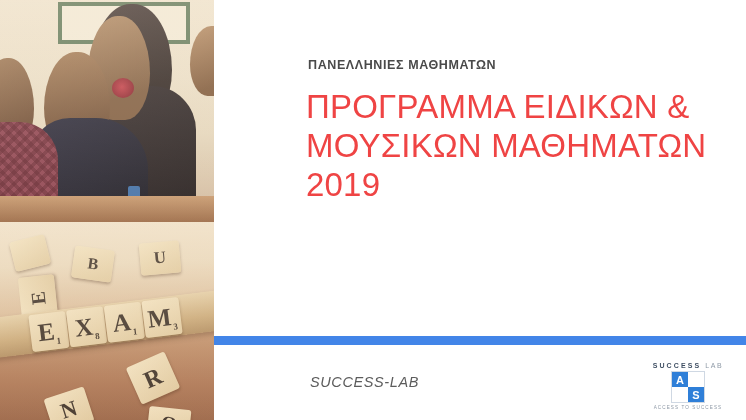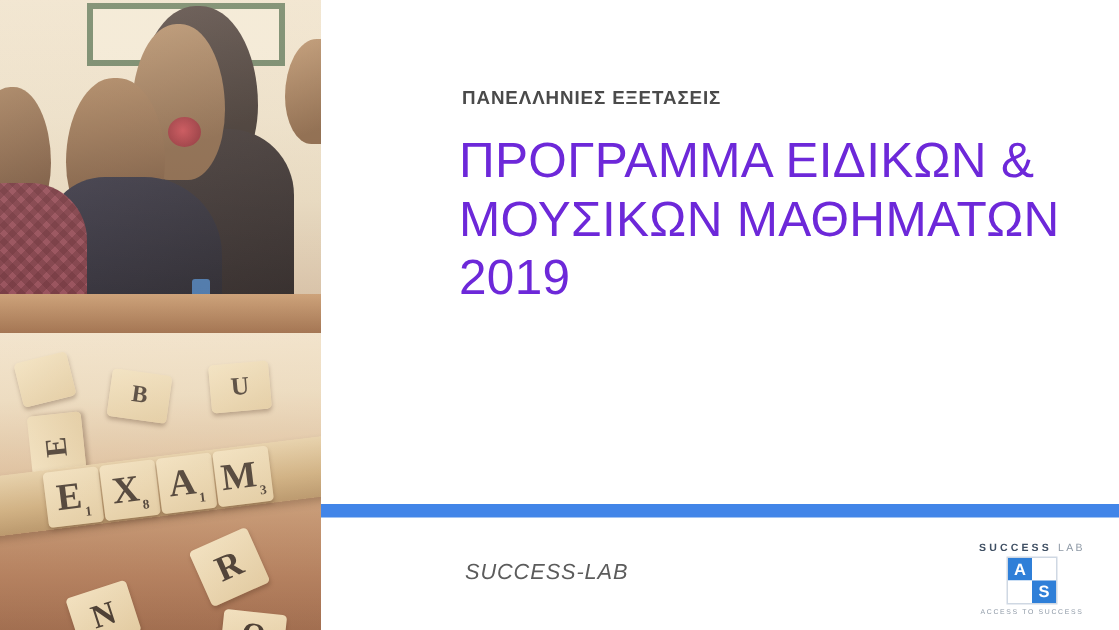--- a/index.html
+++ b/index.html
@@ -194,21 +194,21 @@
     white-space: nowrap;
   }
   .title {
     position: absolute;
     left: 92px;
     top: 88px;
     width: 420px;
     font-size: 33px;
     line-height: 1.18;
     font-weight: normal;
-    color: #6d28d9;
+    color: #ef4444;
     letter-spacing: .2px;
   }
   .divider {
     position: absolute;
     left: 0;
     top: 336px;
     width: 532px;
     height: 9px;
     background: #4285e8;
   }
@@ -335,21 +335,21 @@
           <span>N</span>
         </div>
       <div class="tile tile-loose-7">
           <span>O</span>
         </div>
       <div class="photo-tint"></div>
     </div>
   </div>
 
   <div class="content">
-    <div class="eyebrow">ΠΑΝΕΛΛΗΝΙΕΣ ΕΞΕΤΑΣΕΙΣ</div>
+    <div class="eyebrow">ΠΑΝΕΛΛΗΝΙΕΣ ΜΑΘΗΜΑΤΩΝ</div>
     <div class="title">ΠΡΟΓΡΑΜΜΑ ΕΙΔΙΚΩΝ &amp; ΜΟΥΣΙΚΩΝ ΜΑΘΗΜΑΤΩΝ 2019</div>
 
     <div class="divider"></div>
 
     <div class="footer-label">SUCCESS-LAB</div>
 
     <div class="logo">
       <div class="logo-wordmark">
         <span>SUCCESS</span>
         <span class="lab">LAB</span>

